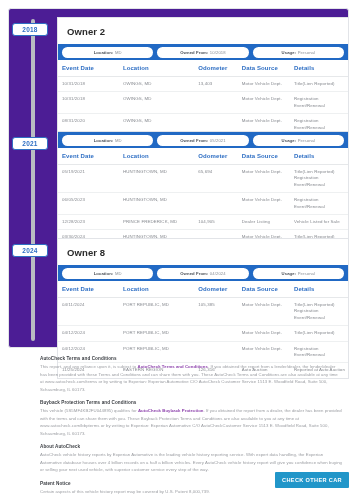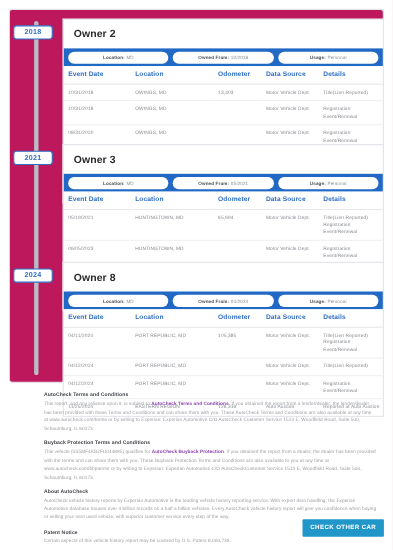--- a/index.html
+++ b/index.html
@@ -17,21 +17,21 @@
     background: #ffffff;
   }
 
   
   .report-card {
     position: absolute;
     left: 8px;
     top: 8px;
     width: 341px;
     height: 340px;
-    background: #be185d;
+    background: #4c1d95;
     border: 1px solid #e2e4e8;
     border-radius: 3px;
   }
 
   
   .timeline {
     position: absolute;
     left: 0px;
     top: 0px;
     width: 48px;
@@ -243,21 +243,20 @@
               <td class="c-date">03/29/2021</td>
               <td class="c-loc">UPPER MARLBORO, MD</td>
               <td class="c-odo">65,690</td>
               <td class="c-src">Dealer Record</td>
               <td class="c-det"><span>Vehicle in Dealer Inventory</span></td>
             </tr>
           </tbody>
         </table>
       </div>
     <div class="owner-block" id="owner-1" style="top:122px;">
-        <div class="owner-title">Owner 3</div>
         <div class="pill-bar">
           <div class="pill">
             <b>Location:</b>
             <span>MD</span>
           </div>
           <div class="pill">
             <b>Owned From:</b>
             <span>05/2021</span>
           </div>
           <div class="pill">

